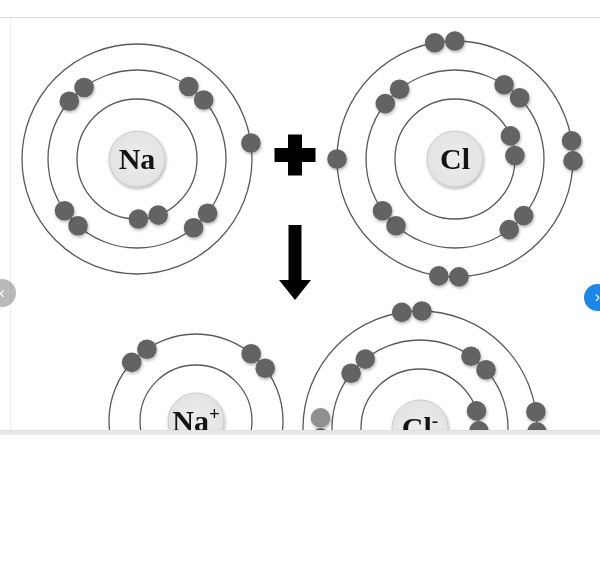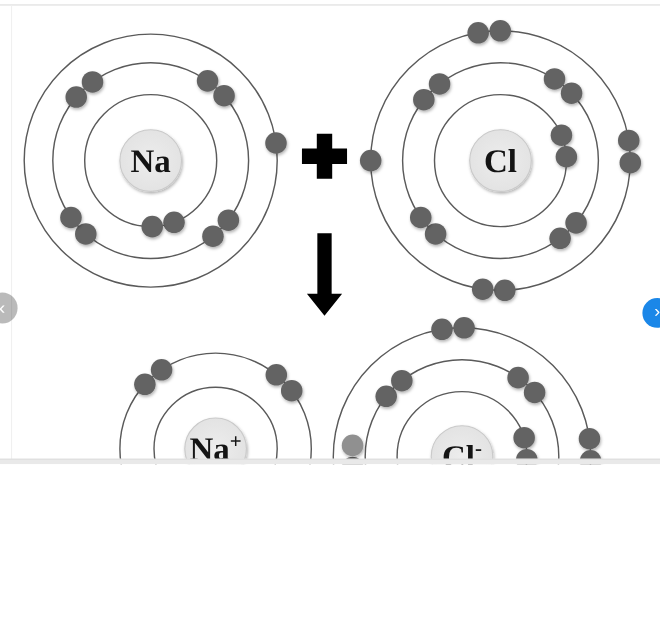--- a/index.html
+++ b/index.html
@@ -1,18 +1,18 @@
 <!DOCTYPE html>
 <html><head>
 <meta charset="utf-8">
 <style>
   html,body{margin:0;padding:0;}
   body{width:600px;height:571px;overflow:hidden;background:#ffffff;
        font-family:"Liberation Sans","DejaVu Sans",sans-serif;}
-  .stage{position:relative;width:600px;height:422px;background:#fff;overflow:hidden;}
+  .stage{position:relative;width:600px;height:422px;background:#fff;overflow:hidden;margin-top:13px;}
   .top-rule{position:absolute;left:0;top:4px;width:600px;height:1px;background:#dcdcdc;}
   .panel-edge{position:absolute;left:10px;top:5px;bottom:0;width:1px;background:#f0f0f0;}
   #diagram-svg{position:absolute;left:0;top:0;}
   .nav-btn{position:absolute;border:none;border-radius:50%;display:flex;align-items:center;
            justify-content:center;color:#fff;padding:0;cursor:pointer;line-height:1;}
   .nav-btn span{transform:translateY(-1px);}
   .prev-btn{left:-12px;top:266px;width:28px;height:28px;background:rgba(0,0,0,0.27);font-size:17px;}
   .next-btn{right:-11px;top:271px;width:27px;height:27px;background:#1b87e8;font-size:16px;}
   .caption{position:absolute;left:12px;top:546px;font-size:13px;color:#3c4043;
            letter-spacing:0.2px;white-space:nowrap;}

